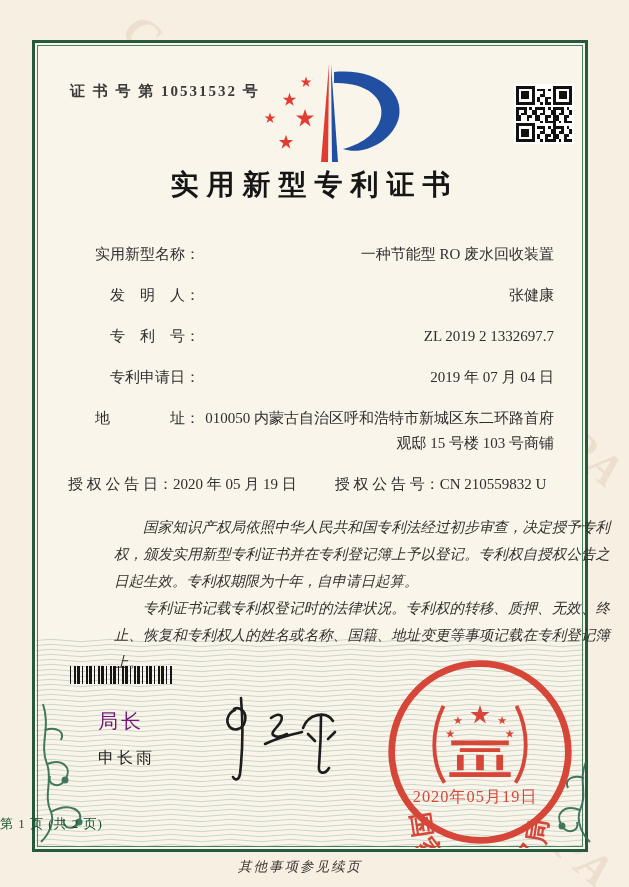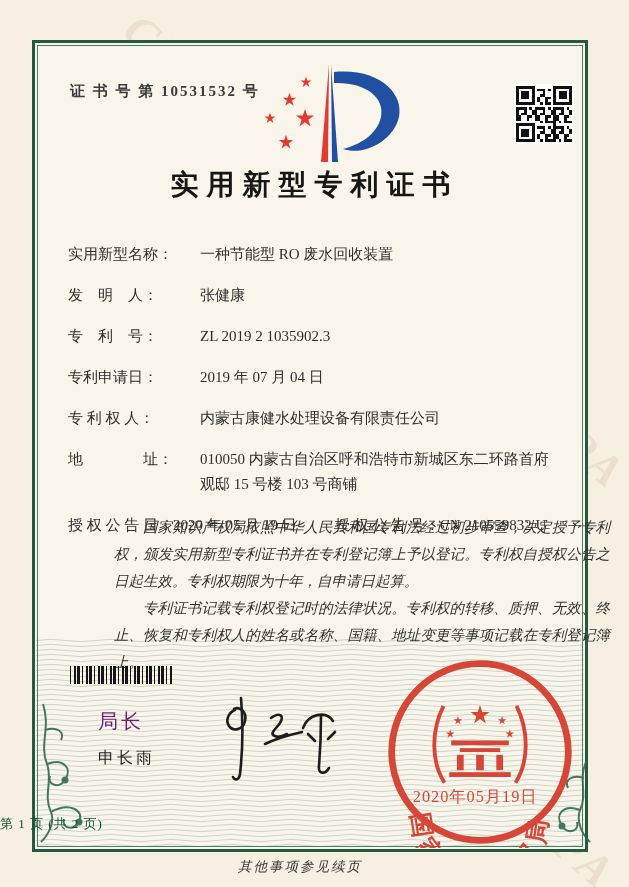--- a/index.html
+++ b/index.html
@@ -35,21 +35,21 @@
   .logo{position:absolute;left:248px;top:60px;width:172px;height:108px;z-index:2;}
   .qr{position:absolute;left:514px;top:84px;width:56px;height:56px;z-index:2;background:#fff;padding:2px;}
   .title{
     position:absolute;left:0;top:166px;width:100%;z-index:2;
     text-align:center;font-size:28px;font-weight:bold;color:#161616;
     letter-spacing:8px;
   }
   
   .fields{position:absolute;left:68px;top:242px;width:486px;z-index:2;
     font-size:15px;color:#2e2e2e;}
-  .row{display:flex;margin-bottom:16px;line-height:25px;}
+  .row{display:flex;margin-bottom:16px;line-height:25px;text-align:right;}
   .row .lbl{flex:0 0 132px;white-space:pre;}
   .row .val{flex:1;}
   .grant-row{display:flex;margin-top:10px;line-height:25px;}
   .grant-row .pair{white-space:pre;}
   .grant-row .pair.right{margin-left:38px;}
   
   .bodytext{
     position:absolute;left:66px;top:514px;width:496px;z-index:2;
     font-size:14.5px;line-height:27px;color:#33312e;
     font-style:italic;text-align:justify;margin-left:48px;
@@ -260,29 +260,25 @@
     <div class="row">
       <span class="lbl">实用新型名称：</span>
       <span class="val">一种节能型 RO 废水回收装置</span>
     </div>
     <div class="row">
       <span class="lbl">发　明　人：</span>
       <span class="val">张健康</span>
     </div>
     <div class="row">
       <span class="lbl">专　利　号：</span>
-      <span class="val">ZL 2019 2 1035902.3</span>
+      <span class="val">ZL 2019 2 1332697.7</span>
     </div>
     <div class="row">
       <span class="lbl">专利申请日：</span>
       <span class="val">2019 年 07 月 04 日</span>
-    </div>
-    <div class="row">
-      <span class="lbl">专 利 权 人：</span>
-      <span class="val">内蒙古康健水处理设备有限责任公司</span>
     </div>
     <div class="row">
       <span class="lbl">地　　　　址：</span>
       <span class="val">010050 内蒙古自治区呼和浩特市新城区东二环路首府观邸 15 号楼 103 号商铺</span>
     </div>
     <div class="grant-row">
       <span class="pair"><span>授 权 公 告 日：</span><span>2020 年 05 月 19 日</span></span>
       <span class="pair right"><span>授 权 公 告 号：</span><span>CN 210559832 U</span></span>
     </div>
   </div>

